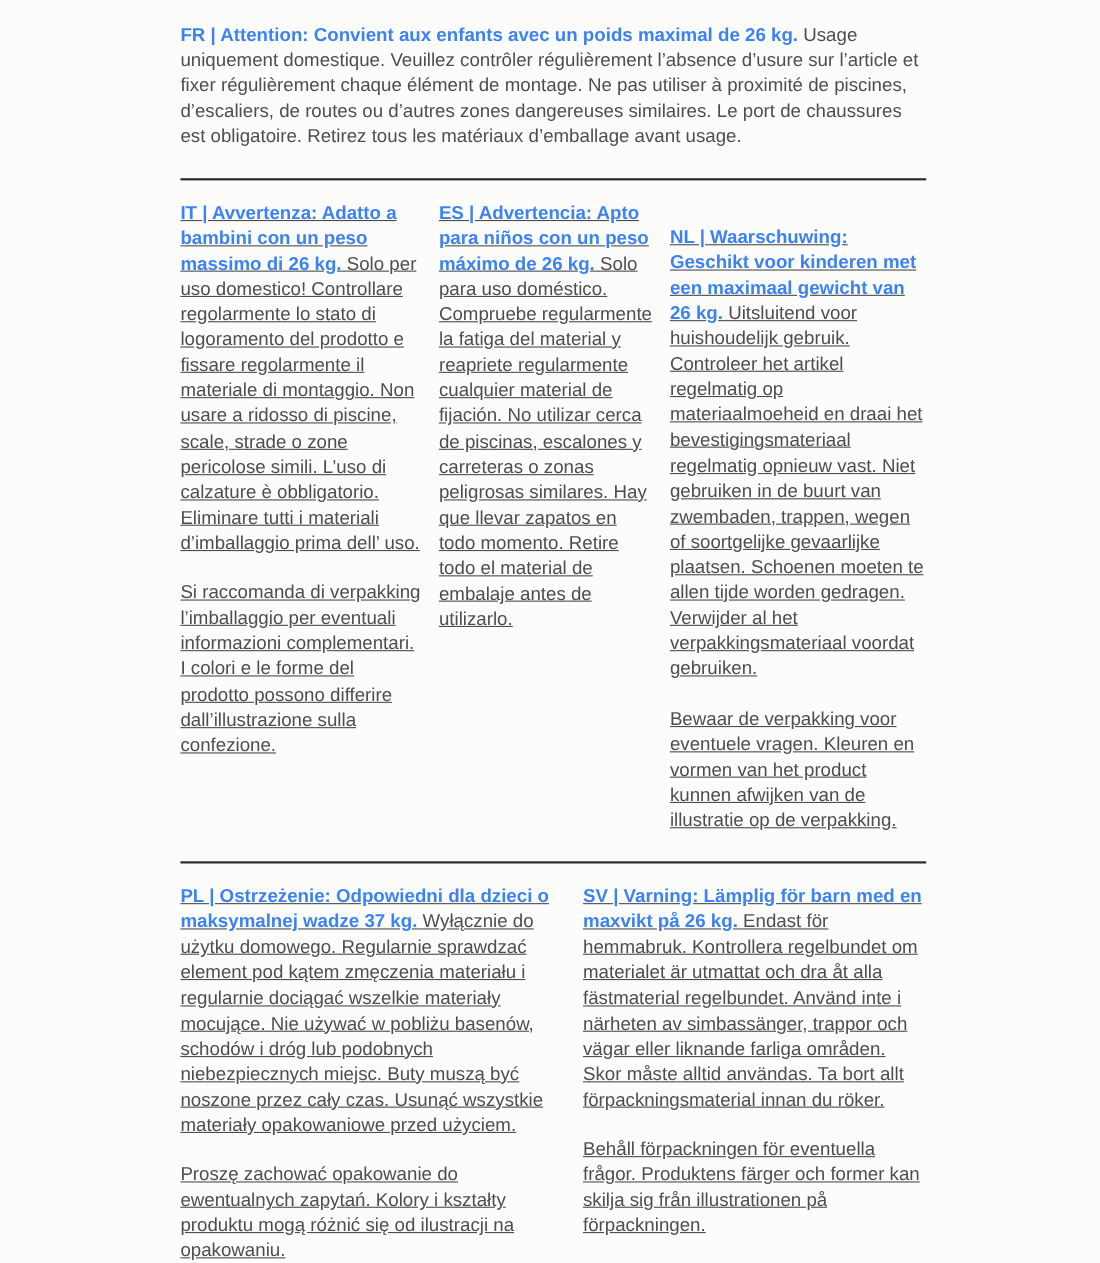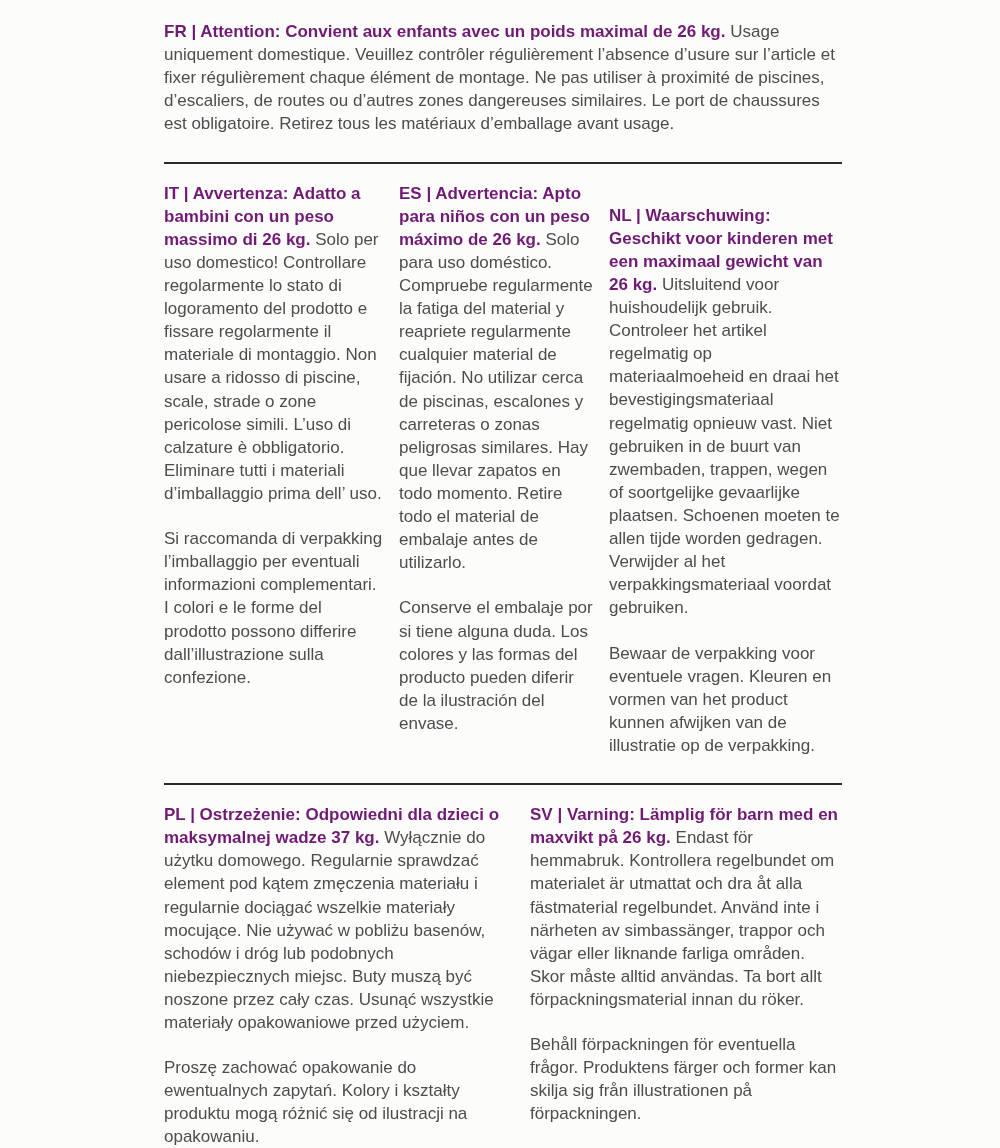--- a/index.html
+++ b/index.html
@@ -12,29 +12,29 @@
     -webkit-font-smoothing: antialiased;
   }
   .sheet {
     width: 678px;
     margin-left: 164px;
     padding-top: 20px;
     font-size: 17px;
     line-height: 1.36;
   }
   p { margin: 0 0 22px 0; }
-  strong { color: #701a75; font-weight: 700; }
+  strong { color: #3b82f6; font-weight: 700; }
   .divider {
     border: none;
     border-top: 2.5px solid #2b2b2b;
     margin: 4px 0 18px 0;
     width: 100%;
   }
   .fr-block { margin-bottom: 26px; }
-  .cols { display: flex; justify-content: space-between; }
+  .cols { display: flex; justify-content: space-between; text-decoration: underline; }
   .col { }
   .col-it { width: 221px; }
   .col-es { width: 196px; }
   .col-nl { width: 233px; margin-top: 22px; }
   .col-pl { width: 340px; }
   .col-sv { width: 312px; }
   .row1 { margin-bottom: 4px; }
   .row2 { }
 </style>
 </head>
@@ -59,21 +59,20 @@
         <span>Solo per uso domestico! Controllare regolarmente lo stato di logoramento del prodotto e fissare regolarmente il materiale di montaggio. Non usare a ridosso di piscine, scale, strade o zone pericolose simili. L’uso di calzature è obbligatorio. Eliminare tutti i materiali d’imballaggio prima dell’ uso.</span>
       </p>
       <p>Si raccomanda di verpakking l’imballaggio per eventuali informazioni complementari. I colori e le forme del prodotto possono differire dall’illustrazione sulla confezione.</p>
     </div>
 
     <div class="col col-es">
       <p>
         <strong>ES | Advertencia: Apto para niños con un peso máximo de 26 kg.</strong>
         <span>Solo para uso doméstico. Compruebe regularmente la fatiga del material y reapriete regularmente cualquier material de fijación. No utilizar cerca de piscinas, escalones y carreteras o zonas peligrosas similares. Hay que llevar zapatos en todo momento. Retire todo el material de embalaje antes de utilizarlo.</span>
       </p>
-      <p>Conserve el embalaje por si tiene alguna duda. Los colores y las formas del producto pueden diferir de la ilustración del envase.</p>
     </div>
 
     <div class="col col-nl">
       <p>
         <strong>NL | Waarschuwing: Geschikt voor kinderen met een maximaal gewicht van 26 kg.</strong>
         <span>Uitsluitend voor huishoudelijk gebruik. Controleer het artikel regelmatig op materiaalmoeheid en draai het bevestigingsmateriaal regelmatig opnieuw vast. Niet gebruiken in de buurt van zwembaden, trappen, wegen of soortgelijke gevaarlijke plaatsen. Schoenen moeten te allen tijde worden gedragen. Verwijder al het verpakkingsmateriaal voordat gebruiken.</span>
       </p>
       <p>Bewaar de verpakking voor eventuele vragen. Kleuren en vormen van het product kunnen afwijken van de illustratie op de verpakking.</p>
     </div>
 

